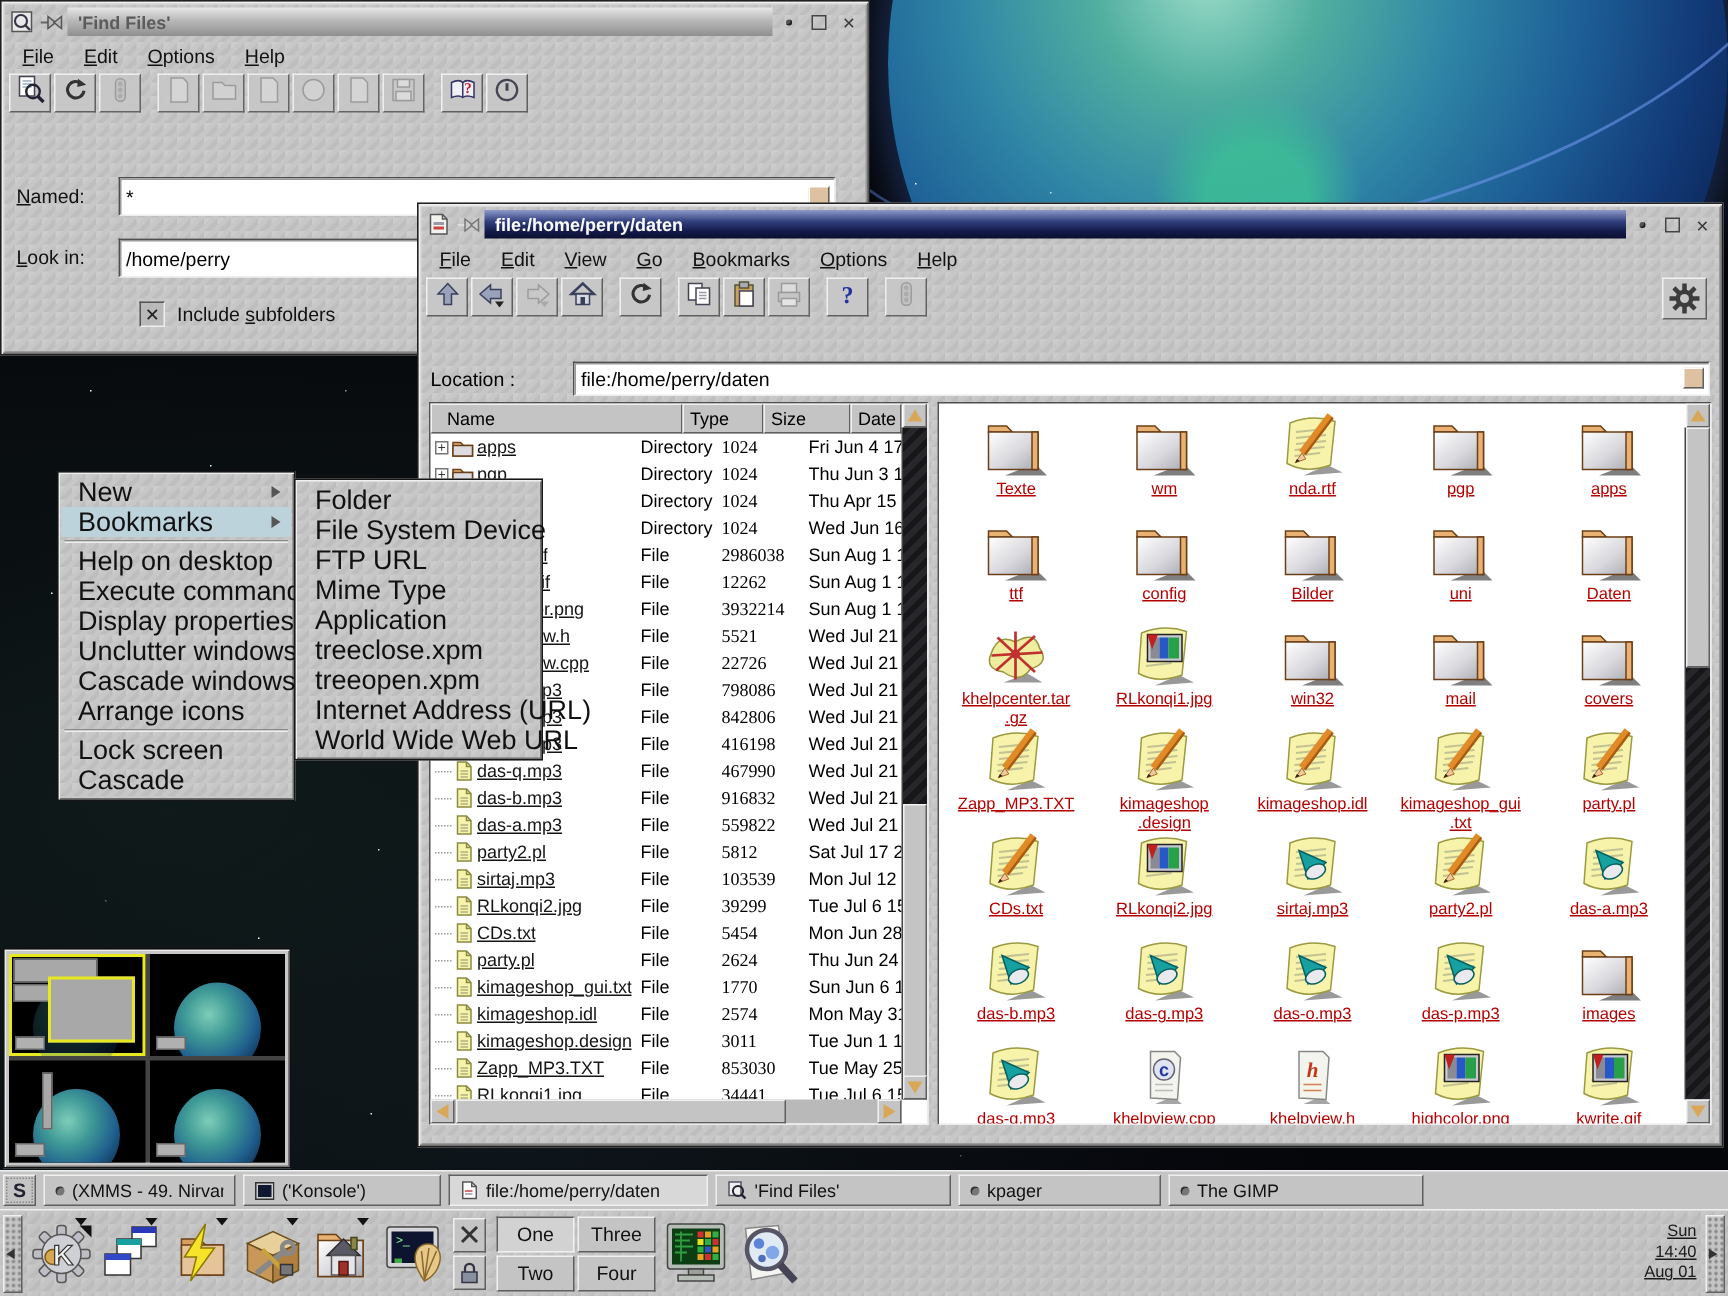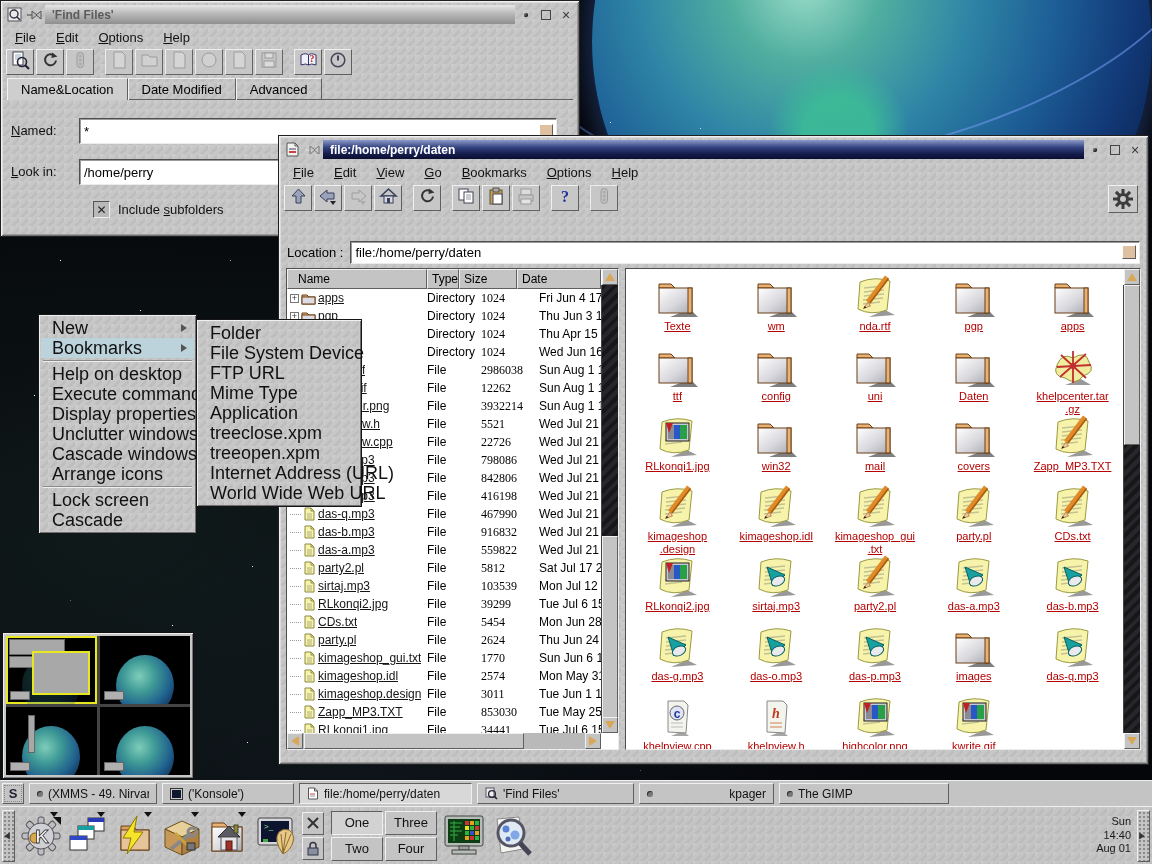--- a/index.html
+++ b/index.html
@@ -66,21 +66,21 @@
   #ff-tabs { position:absolute; left:6px; top:77px; right:6px; height:22px; display:flex; font-size:13px;
     border-bottom:1px solid #5f5f5f; }
   .tab { padding:3px 13px 0; height:22px; border-top:1px solid #f1f1f1; border-left:1px solid #f1f1f1; border-right:1px solid #5f5f5f; position:relative; }
   .tab.on { background:#cecece; font-weight:normal; }
   .ff-row { position:absolute; display:flex; align-items:center; font-size:13px; color:#111; }
   .chk { width:17px; height:17px; background:#b9b9b9; border:1px solid; border-color:#555 #eee #eee #555;
     display:flex; align-items:center; justify-content:center; font-size:12px; color:#222; margin-right:8px; }
 
   
   #kfm { left:278px; top:135px; width:871px; height:630px; z-index:20; }
-  #kfm-loc { position:absolute; left:8px; top:104px; right:8px; height:24px; display:flex; align-items:center; font-size:13px; }
+  #kfm-loc { position:absolute; left:8px; top:104px; right:8px; height:24px; display:flex; align-items:center; font-size:13px;gap:32px; }
   #kfm-gear { position:absolute; right:10px; top:49px; width:30px; height:28px; }
   .pane { position:absolute; background:#fff; border:1px solid; border-color:#4f4f4f #ececec #ececec #4f4f4f; overflow:hidden; }
   #tree-pane { left:7px; top:132px; width:333px; bottom:14px; }
   #icon-pane { left:346px; top:132px; right:7px; bottom:14px; }
 
   #tree-head { position:absolute; left:0; top:0; right:17px; height:20px; display:flex; font-size:12px; }
   .thc { background:#c4c4c4; border-top:1px solid #f0f0f0; border-left:1px solid #f0f0f0; border-right:1px solid #5f5f5f;
     border-bottom:1px solid #5f5f5f; padding:2px 4px; white-space:nowrap; overflow:hidden; }
   #tree-body { position:absolute; left:0; top:20px; right:17px; bottom:16px; overflow:hidden; font-size:12px; }
   .trow { height:18px; display:flex; align-items:center; white-space:nowrap; }
@@ -160,21 +160,21 @@
   .plauncher { width:47px; height:50px; display:flex; align-items:center; justify-content:center; flex:none; position:relative; }
   .plauncher .menu-arrow { position:absolute; top:1px; right:6px; width:0; height:0;
     border-left:4px solid transparent; border-right:4px solid transparent; border-bottom:5px solid #111; transform:rotate(180deg); }
   .small-col { display:flex; flex-direction:column; gap:2px; margin:0 3px; flex:none; }
   .sbtn2 { width:22px; height:23px; background:#c4c4c4; border:1px solid; border-color:#f0f0f0 #5f5f5f #5f5f5f #f0f0f0;
     display:flex; align-items:center; justify-content:center; }
   #desk-pager { display:grid; grid-template-columns:repeat(2,52px); grid-auto-rows:24px; gap:2px; margin:0 4px; flex:none; }
   .dbtn { background:#c4c4c4; border:1px solid; border-color:#f0f0f0 #5f5f5f #5f5f5f #f0f0f0; font-size:13px; color:#111;
     display:flex; align-items:center; justify-content:center; }
   .dbtn.on { border-color:#5f5f5f #f0f0f0 #f0f0f0 #5f5f5f; background:#d2d2d2; }
-  #clock { margin-left:auto; margin-right:4px; text-align:right; font-size:11px; line-height:1.25; color:#1a1a1a; flex:none; }
+  #clock { margin-left:auto; margin-right:4px; text-align:right; font-size:11px; line-height:1.25; color:#1a1a1a; flex:none;text-decoration:underline; }
 </style>
 </head>
 <body>
 
 <svg width="0" height="0" style="position:absolute">
   <defs>
     <linearGradient id="gsilver" x1="0" y1="0" x2="1" y2="1">
       <stop offset="0" stop-color="#ffffff"></stop>
         <stop offset="0.55" stop-color="#d9d9de"></stop>
         <stop offset="1" stop-color="#a9a9b2"></stop>
@@ -313,25 +313,20 @@
             <line x1="9.5" y1="4" x2="9.5" y2="14" stroke="#336"></line>
             <text x="13" y="11" font-size="10" font-weight="bold" fill="#c02020" text-anchor="middle" font-family="Liberation Serif, serif">?</text>
           </svg></span>
       </div>
       <div class="tbtn">
         <span><svg width="18" height="18">
             <circle cx="9" cy="9" r="6.8" fill="none" stroke="#445" stroke-width="1.5"></circle>
             <line x1="9" y1="4.5" x2="9" y2="9.5" stroke="#445" stroke-width="2"></line>
           </svg></span>
       </div>
-    </div>
-  <div id="ff-tabs">
-      <div class="tab on">Name&amp;Location</div>
-      <div class="tab">Date Modified</div>
-      <div class="tab">Advanced</div>
     </div>
 
   <div class="ff-row" style="left:10px;top:122px">
       <span id="ff-named-label"><u>N</u>amed:</span>
     </div>
   <div class="field" style="position:absolute;left:78px;top:117px;width:478px;height:26px">
     <input value="*" style="">
     <span class="combo-sq"></span>
   </div>
 
@@ -475,22 +470,22 @@
   <div id="kfm-loc">
     <span id="kfm-loc-label" style="margin-right:7px">Location :</span>
     <div class="field" style="flex:1;height:23px">
       <input value="file:/home/perry/daten" style="">
       <span class="combo-sq"></span>
     </div>
   </div>
 
   <div id="tree-pane" class="pane">
     <div id="tree-head">
-        <div class="thc" style="width: 140px; padding-left: 10px;">Name</div>
-        <div class="thc" style="width: 32px;">Type</div>
+        <div class="thc" style="width: 168px; padding-left: 10px;">Name</div>
+        <div class="thc" style="width: 54px;">Type</div>
         <div class="thc" style="width: 58px;">Size</div>
         <div class="thc" style="flex: 1 1 0%;">Date</div>
       </div>
     <div id="tree-body">
         <div class="trow">
           <span class="tc-name">
             <span class="expander">+</span>
             <span style="display: inline-flex;">
               <svg width="15" height="13">
                 <path d="M1 3 h5 l2 2 h6 v7 H1 z" fill="#e9b273" stroke="#6b3f17"></path>
@@ -1071,20 +1066,31 @@
         <div class="icell">
           <div class="ig">
             <svg width="46" height="42" viewBox="0 0 46 42">
               <polygon points="36,32 44,40 16,40" fill="#000" opacity="0.5"></polygon>
               <path d="M5 7 L17 7 L21 11 L5 11 Z" fill="#e9b273" stroke="#6b3f17"></path>
               <rect x="5" y="11" width="33" height="25" fill="url(#gsilver)" stroke="#6b3f17"></rect>
               <rect x="34" y="11" width="4" height="25" fill="#e9b273" stroke="#6b3f17"></rect>
             </svg>
           </div>
           <div class="ilabel">config</div>
+        </div>
+        <div class="icell">
+          <div class="ig">
+            <svg width="46" height="42" viewBox="0 0 46 42">
+              <polygon points="36,32 44,40 16,40" fill="#000" opacity="0.5"></polygon>
+              <path d="M5 7 L17 7 L21 11 L5 11 Z" fill="#e9b273" stroke="#6b3f17"></path>
+              <rect x="5" y="11" width="33" height="25" fill="url(#gsilver)" stroke="#6b3f17"></rect>
+              <rect x="34" y="11" width="4" height="25" fill="#e9b273" stroke="#6b3f17"></rect>
+            </svg>
+          </div>
+          <div class="ilabel">Bilder</div>
         </div>
         <div class="icell">
           <div class="ig">
             <svg width="46" height="42" viewBox="0 0 46 42">
               <polygon points="36,32 44,40 16,40" fill="#000" opacity="0.5"></polygon>
               <path d="M5 7 L17 7 L21 11 L5 11 Z" fill="#e9b273" stroke="#6b3f17"></path>
               <rect x="5" y="11" width="33" height="25" fill="url(#gsilver)" stroke="#6b3f17"></rect>
               <rect x="34" y="11" width="4" height="25" fill="#e9b273" stroke="#6b3f17"></rect>
             </svg>
           </div>
@@ -1610,21 +1616,21 @@
     <div class="task" style="width: 157px;">
       <span style="display:inline-flex">
         <svg width="13" height="13">
           <rect x="1" y="1" width="8" height="9" fill="#eee" stroke="#556"></rect>
           <circle cx="7" cy="7" r="3.4" fill="none" stroke="#223" stroke-width="1.3"></circle>
           <line x1="9.4" y1="9.4" x2="12" y2="12" stroke="#223" stroke-width="1.6"></line>
         </svg>
       </span>
       <span style="overflow:hidden">'Find Files'</span>
     </div>
-    <div class="task" style="width: 135px; justify-content: space-between;">
+    <div class="task" style="width: 135px;">
       <span style="display:inline-flex">
         <span class="dot"></span>
       </span>
       <span style="overflow:hidden">kpager</span>
     </div>
     <div class="task" style="width: 170px;">
       <span style="display:inline-flex">
         <span class="dot"></span>
       </span>
       <span style="overflow:hidden">The GIMP</span>

